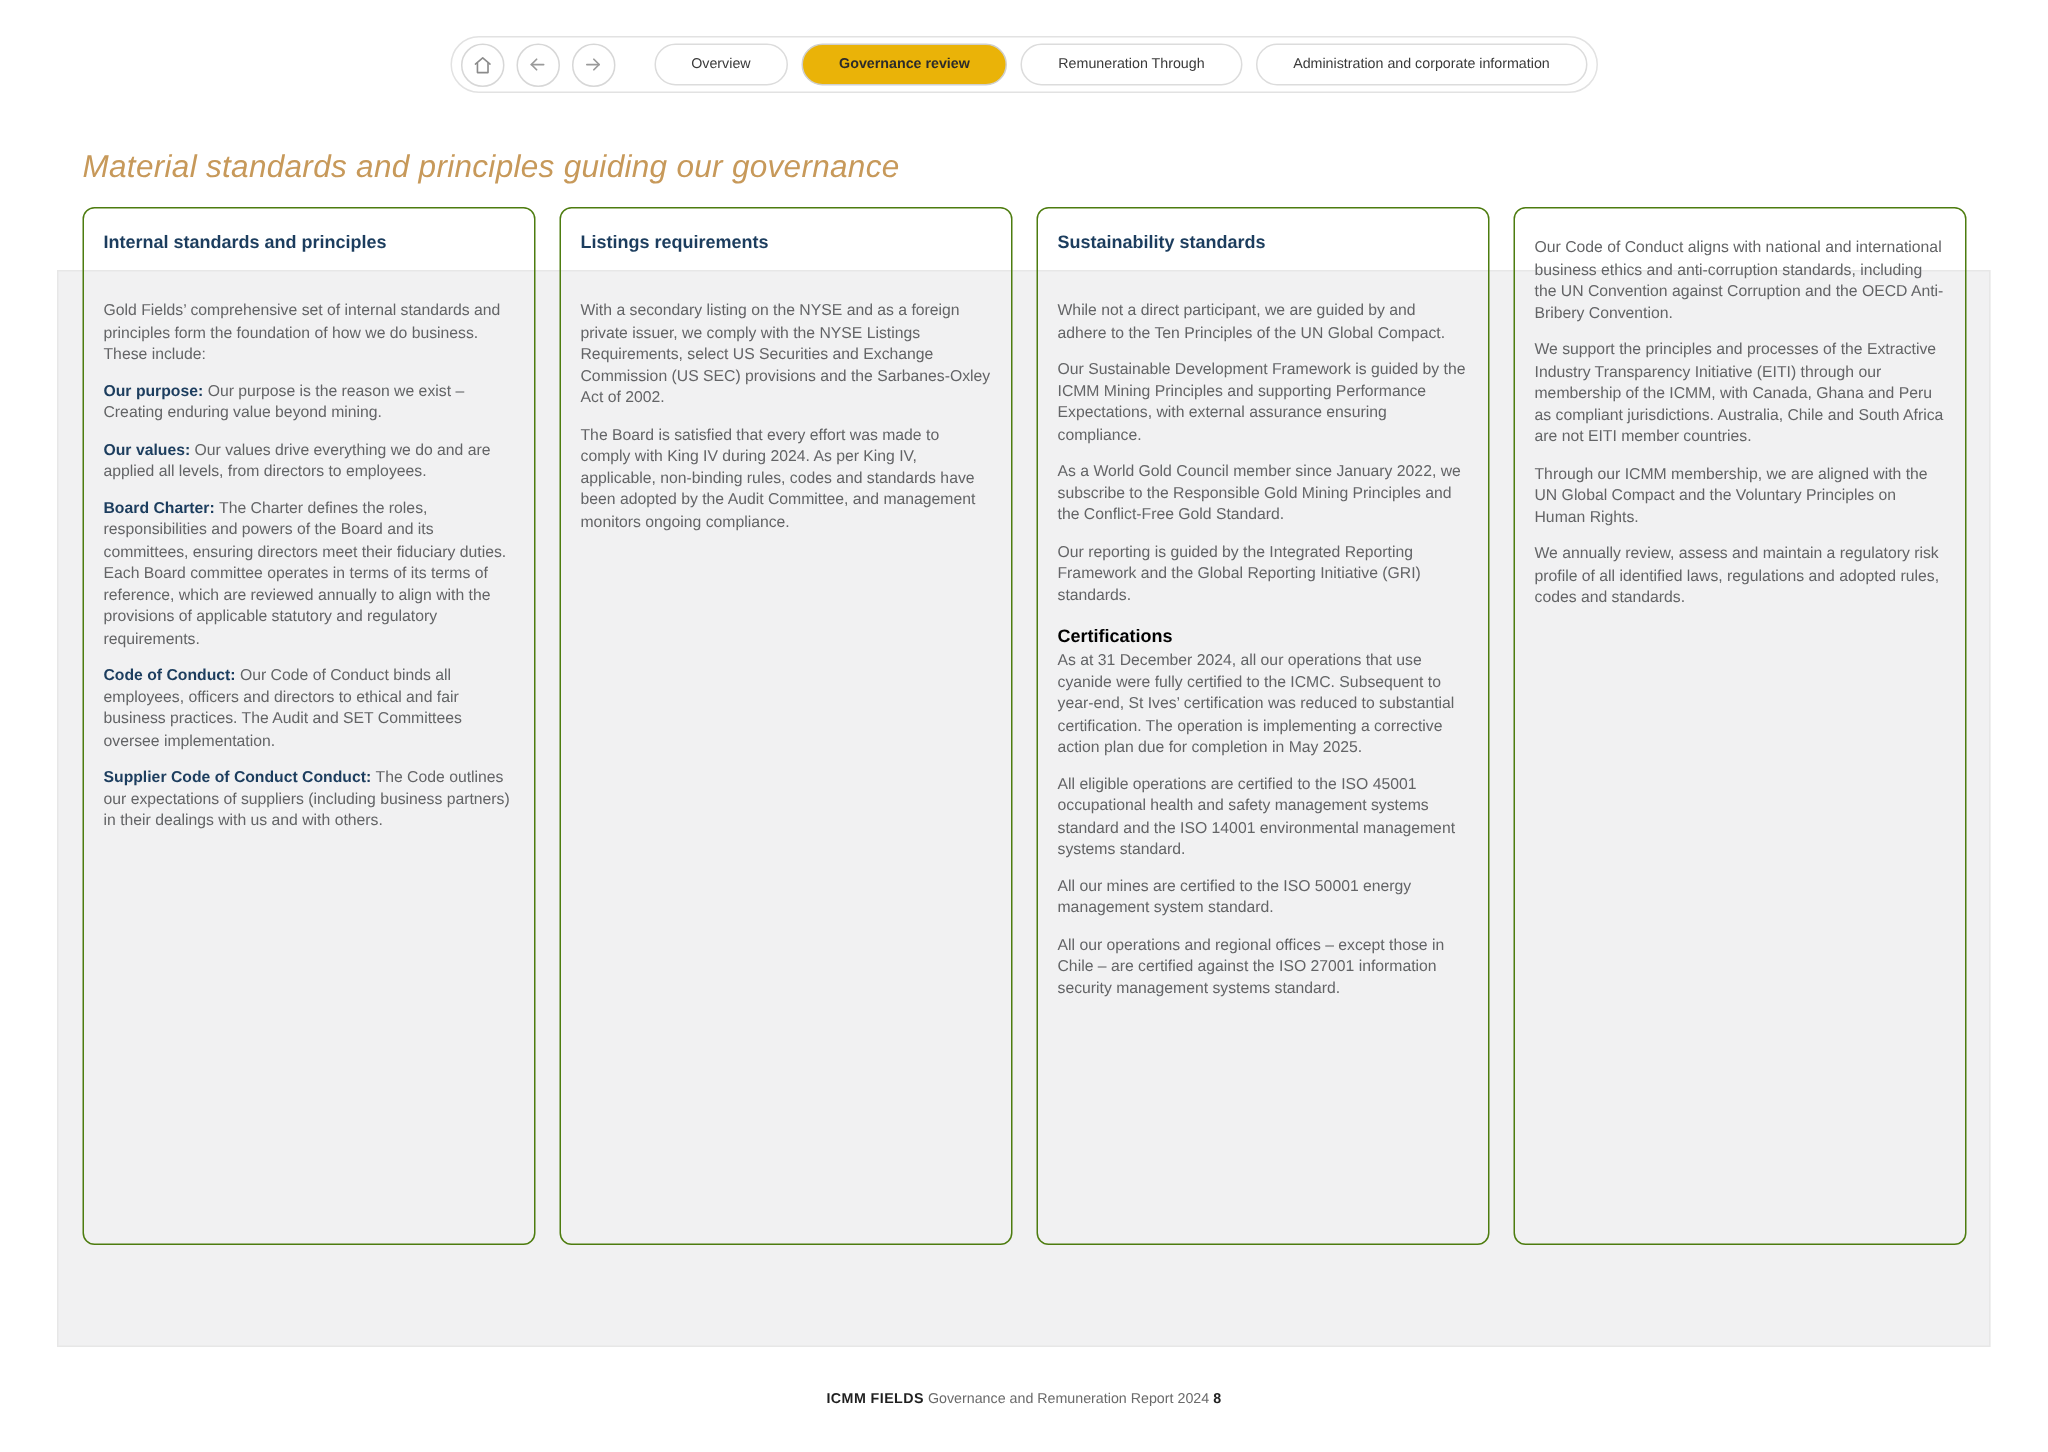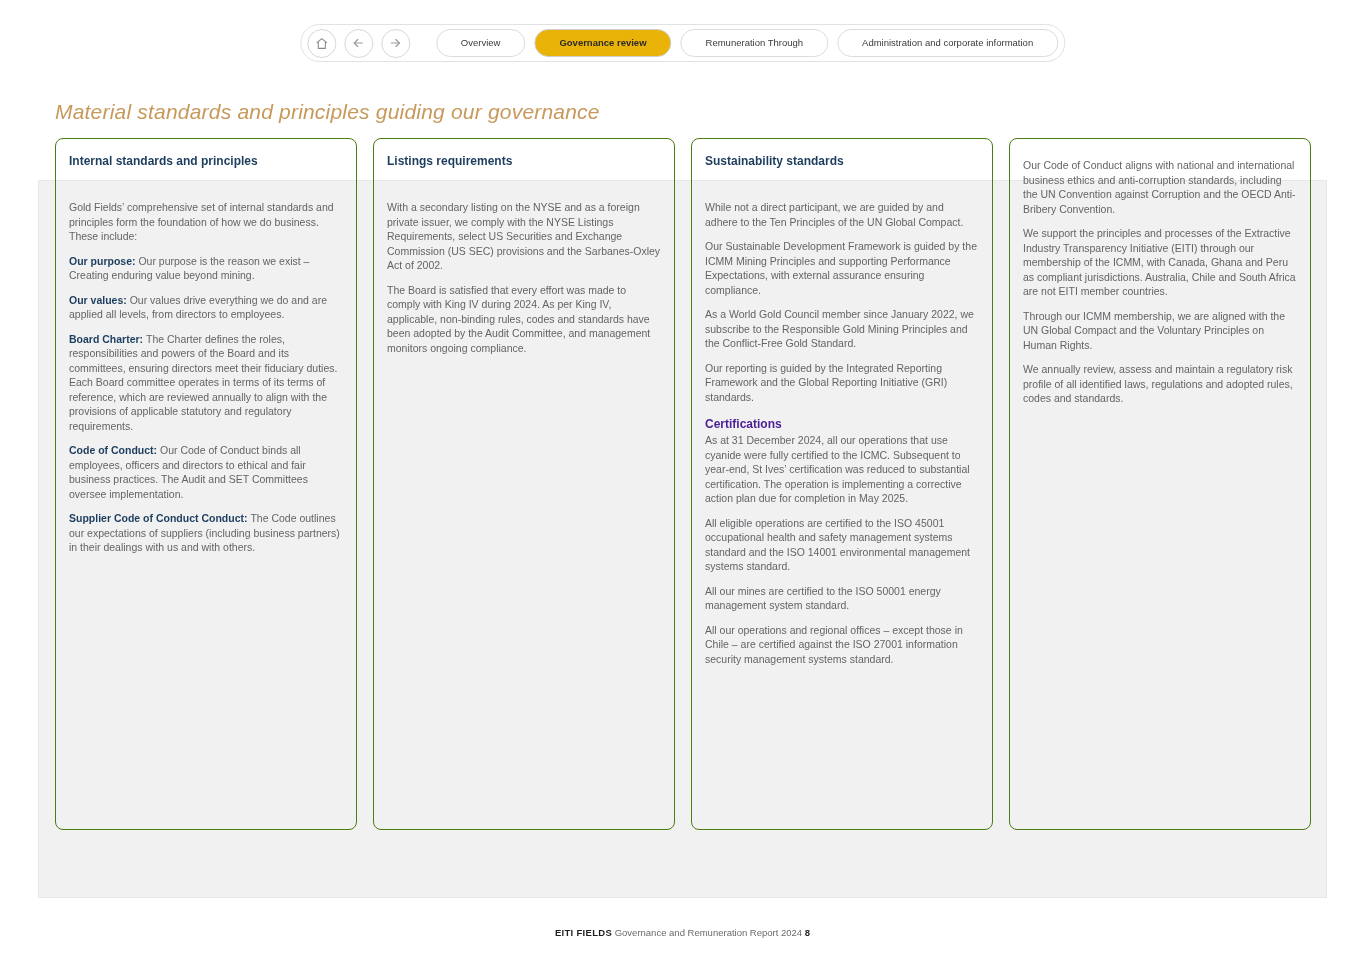--- a/index.html
+++ b/index.html
@@ -98,21 +98,21 @@
   .card-body p {
     font-size:10.5px;
     line-height:14.5px;
     color:#636466;
     margin-bottom:10px;
   }
   .card-body .lead { font-weight:bold; color:#1c3d5e; }
   .card-body h3.sub {
     font-size:12px;
     font-weight:bold;
-    color:#4c1d95;
+    color:#000000;
     margin:13px 0 2px 0;
   }
 
   
   .footer {
     position:absolute;
     top:927px; left:0;
     width:100%;
     text-align:center;
     font-size:9.5px;
@@ -198,16 +198,16 @@
       <div class="card-body">
         <p>Our Code of Conduct aligns with national and international business ethics and anti-corruption standards, including the UN Convention against Corruption and the OECD Anti-Bribery Convention.</p>
         <p>We support the principles and processes of the Extractive Industry Transparency Initiative (EITI) through our membership of the ICMM, with Canada, Ghana and Peru as compliant jurisdictions. Australia, Chile and South Africa are not EITI member countries.</p>
         <p>Through our ICMM membership, we are aligned with the UN Global Compact and the Voluntary Principles on Human Rights.</p>
         <p>We annually review, assess and maintain a regulatory risk profile of all identified laws, regulations and adopted rules, codes and standards.</p>
       </div>
     </section>
   </div>
 
 <footer class="footer">
-  <span class="brand">EITI FIELDS</span>
+  <span class="brand">ICMM FIELDS</span>
   <span>Governance and Remuneration Report 2024</span>
   <span class="page-num">8</span>
 </footer>
 
 </body></html>

